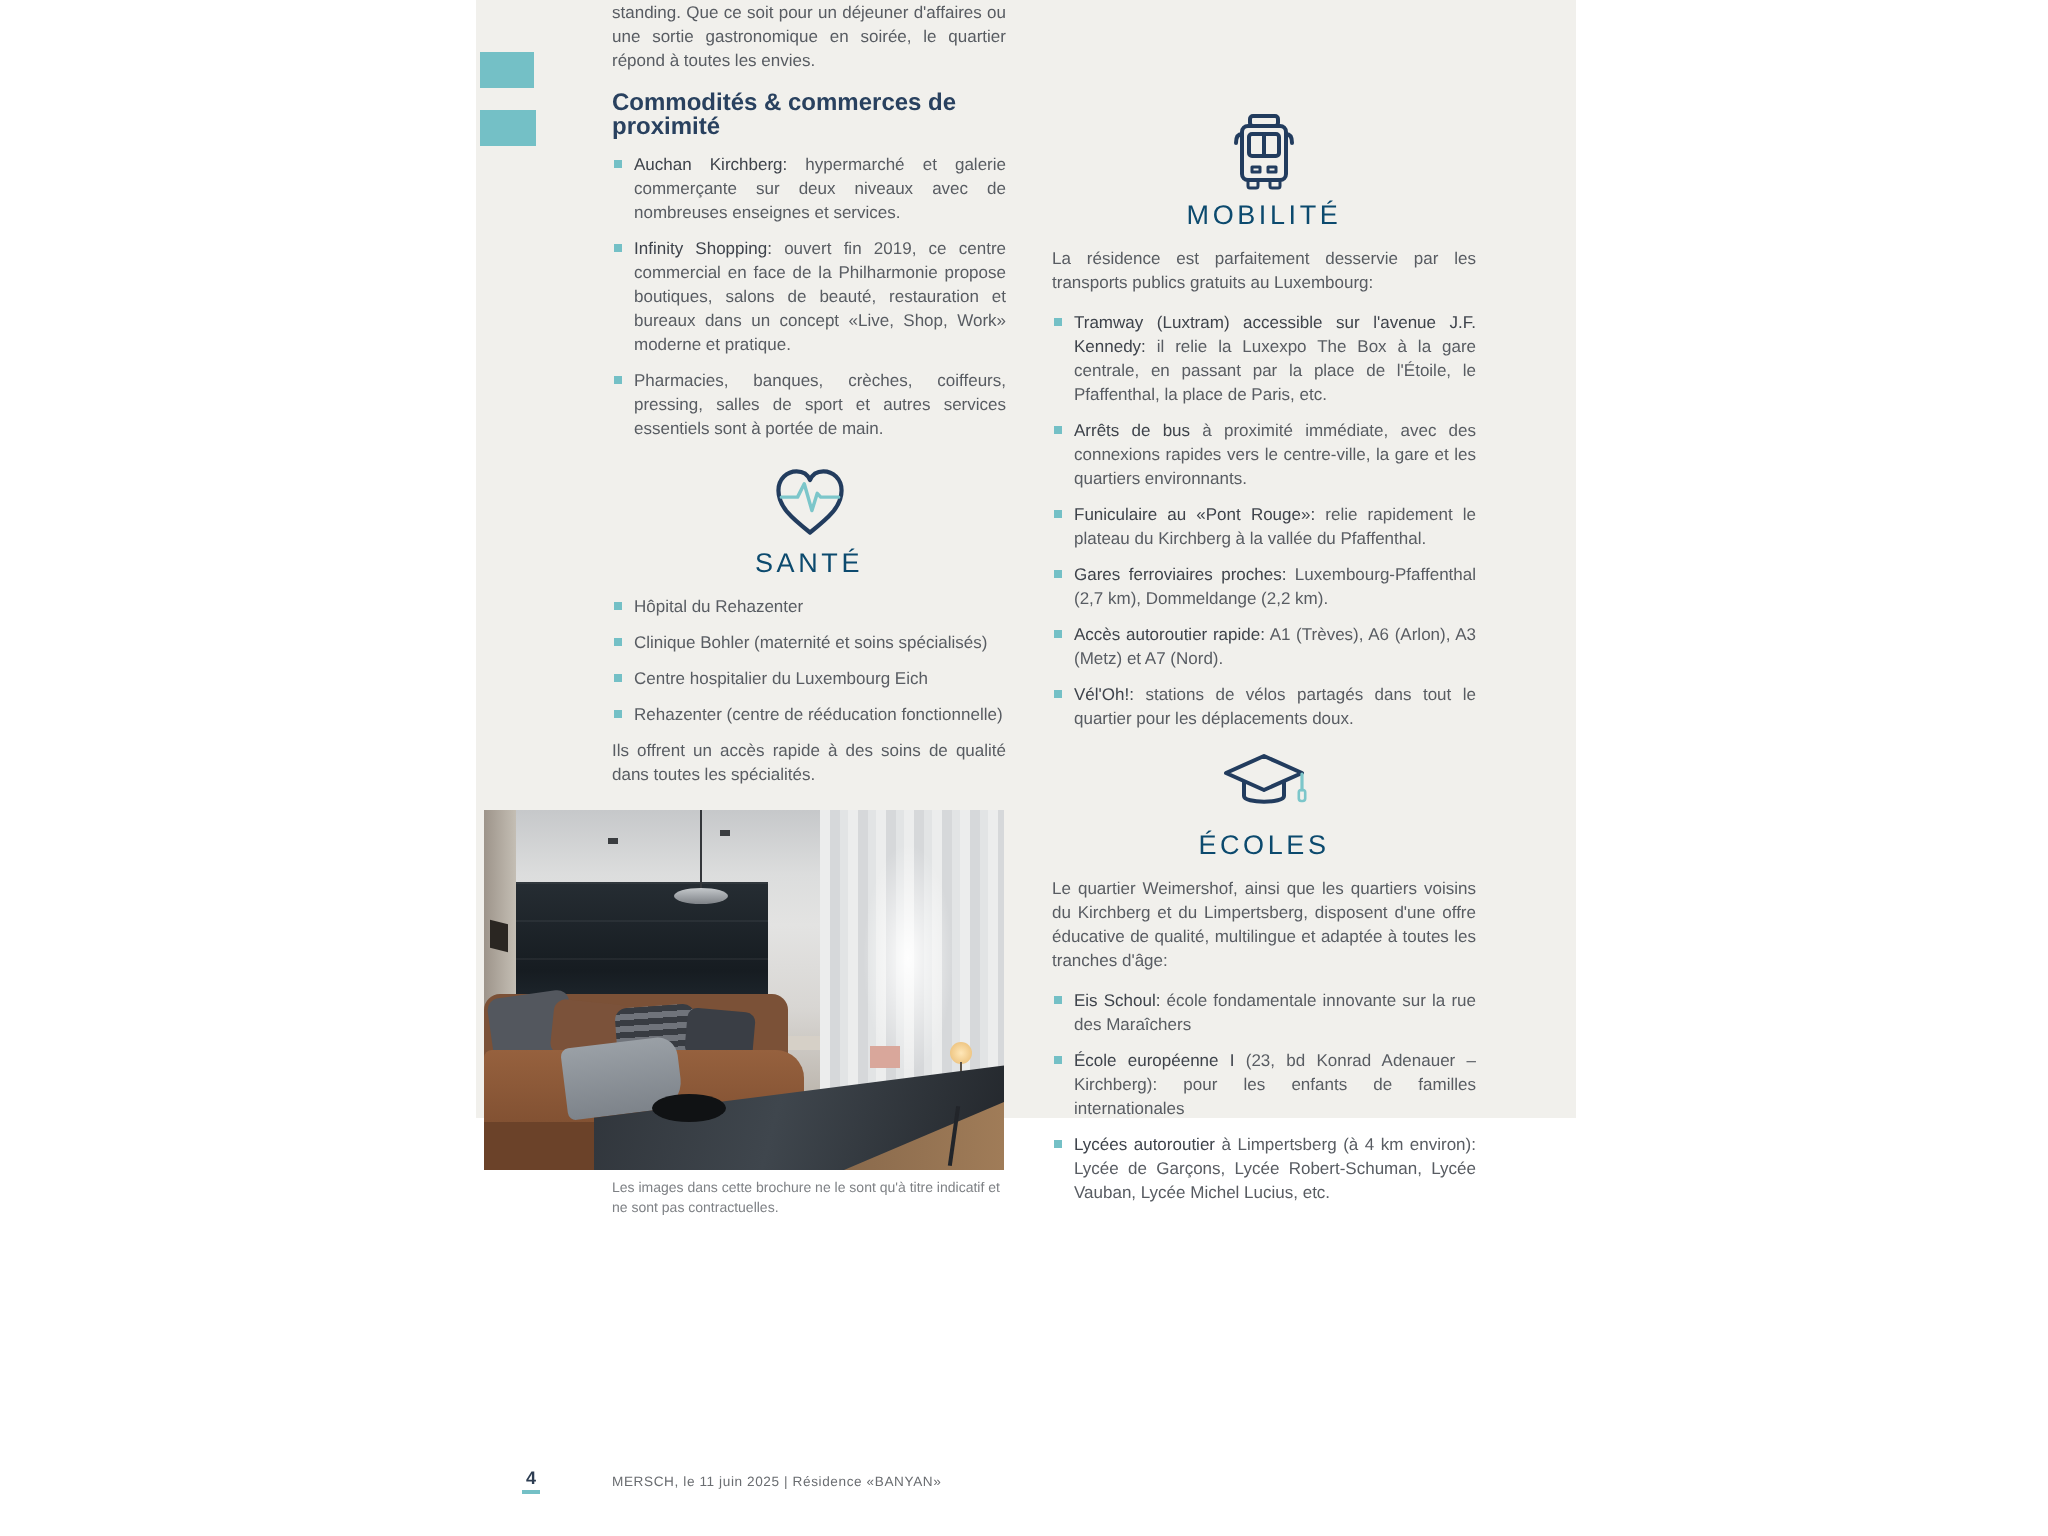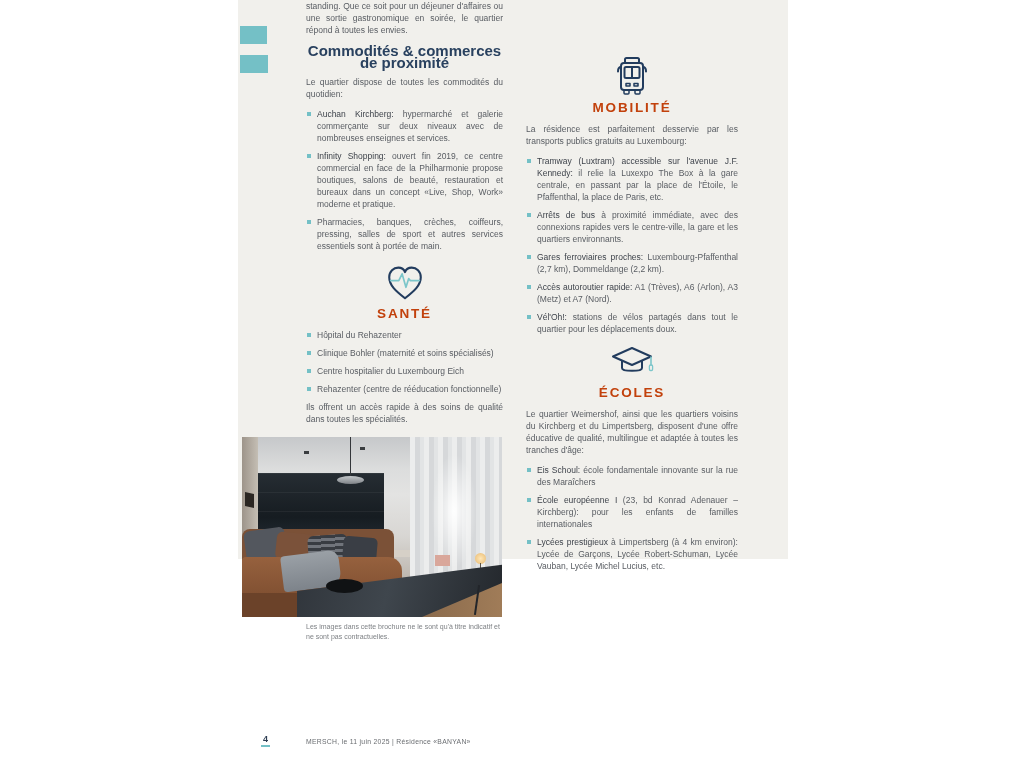--- a/index.html
+++ b/index.html
@@ -22,24 +22,24 @@
 
   .col { position:absolute; top:0; font-size:8.5px; line-height:12px;
          color:#585c62; text-align:justify; }
   .col-left  { left:68px;  width:197px; }
   .col-right { left:288px; width:212px; }
 
   .col p { margin:0 0 8px; }
   .intro-first { margin-top:71px; }
   .lead { font-weight:normal; color:#3e434b; }
 
-  h2 { font-size:13.5px; letter-spacing:1.8px; color:#c2410c;
-       text-align:center; margin:4px 0 9px; font-weight:bold; }
-  h3 { font-size:15px; color:#29415f; margin:9px 0 7px;
-       text-align:center; font-weight:bold; }
+  h2 { font-size:13.5px; letter-spacing:1.8px; color:#0c4a6e;
+       text-align:center; margin:4px 0 9px; font-weight:normal; }
+  h3 { font-size:12px; color:#29415f; margin:9px 0 7px;
+       text-align:left; font-weight:bold; }
 
   .icon-wrap { text-align:center; margin:8px 0 2px; }
   .bus-wrap  { margin-top:54px; }
 
   .bullet { display:flex; margin:0 0 6px; }
   .bullet .marker { flex:0 0 4px; width:4px; height:4px;
                     background:#74c0c6; margin:4px 6px 0 1px; }
   .bullet .btext { flex:1; text-align:justify; }
 
   
@@ -115,21 +115,20 @@
 <body>
 
 <div class="page">
   <div class="sq sq1"></div>
   <div class="sq sq2"></div>
 
   <div class="col col-left">
     <p class="intro-first">standing. Que ce soit pour un déjeuner d'affaires ou une sortie gastronomique en soirée, le quartier répond à toutes les envies.</p>
 
     <h3>Commodités &amp; commerces de proximité</h3>
-    <p>Le quartier dispose de toutes les commodités du quotidien:</p>
 
     <div class="bullet">
       <span class="marker"></span>
       <span class="btext"><span class="lead">Auchan Kirchberg:</span><span> hypermarché et galerie commerçante sur deux niveaux avec de nombreuses enseignes et services.</span></span>
     </div>
     <div class="bullet">
       <span class="marker"></span>
       <span class="btext"><span class="lead">Infinity Shopping:</span><span> ouvert fin 2019, ce centre commercial en face de la Philharmonie propose boutiques, salons de beauté, restauration et bureaux dans un concept «Live, Shop, Work» moderne et pratique.</span></span>
     </div>
     <div class="bullet">
@@ -217,20 +216,24 @@
     <div class="bullet">
       <span class="marker"></span>
       <span class="btext"><span class="lead">Tramway (Luxtram) accessible sur l'avenue J.F. Kennedy:</span><span> il relie la Luxexpo The Box à la gare centrale, en passant par la place de l'Étoile, le Pfaffenthal, la place de Paris, etc.</span></span>
     </div>
     <div class="bullet">
       <span class="marker"></span>
       <span class="btext"><span class="lead">Arrêts de bus</span><span> à proximité immédiate, avec des connexions rapides vers le centre-ville, la gare et les quartiers environnants.</span></span>
     </div>
     <div class="bullet">
       <span class="marker"></span>
+      <span class="btext"><span class="lead">Funiculaire au «Pont Rouge»:</span><span> relie rapidement le plateau du Kirchberg à la vallée du Pfaffenthal.</span></span>
+    </div>
+    <div class="bullet">
+      <span class="marker"></span>
       <span class="btext"><span class="lead">Gares ferroviaires proches:</span><span> Luxembourg-Pfaffenthal (2,7 km), Dommeldange (2,2 km).</span></span>
     </div>
     <div class="bullet">
       <span class="marker"></span>
       <span class="btext"><span class="lead">Accès autoroutier rapide:</span><span> A1 (Trèves), A6 (Arlon), A3 (Metz) et A7 (Nord).</span></span>
     </div>
     <div class="bullet">
       <span class="marker"></span>
       <span class="btext"><span class="lead">Vél'Oh!:</span><span> stations de vélos partagés dans tout le quartier pour les déplacements doux.</span></span>
     </div>
@@ -249,19 +252,19 @@
     <div class="bullet">
       <span class="marker"></span>
       <span class="btext"><span class="lead">Eis Schoul:</span><span> école fondamentale innovante sur la rue des Maraîchers</span></span>
     </div>
     <div class="bullet">
       <span class="marker"></span>
       <span class="btext"><span class="lead">École européenne I</span><span> (23, bd Konrad Adenauer – Kirchberg): pour les enfants de familles internationales</span></span>
     </div>
     <div class="bullet">
       <span class="marker"></span>
-      <span class="btext"><span class="lead">Lycées prestigieux</span><span> à Limpertsberg (à 4 km environ): Lycée de Garçons, Lycée Robert-Schuman, Lycée Vauban, Lycée Michel Lucius, etc.</span></span>
+      <span class="btext"><span class="lead">Lycées autoroutier</span><span> à Limpertsberg (à 4 km environ): Lycée de Garçons, Lycée Robert-Schuman, Lycée Vauban, Lycée Michel Lucius, etc.</span></span>
     </div>
   </div>
 
   <div class="pagenum">4</div>
   <div class="footer-text">MERSCH, le 11 juin 2025  |  Résidence «BANYAN»</div>
 </div>
 
 </body></html>

